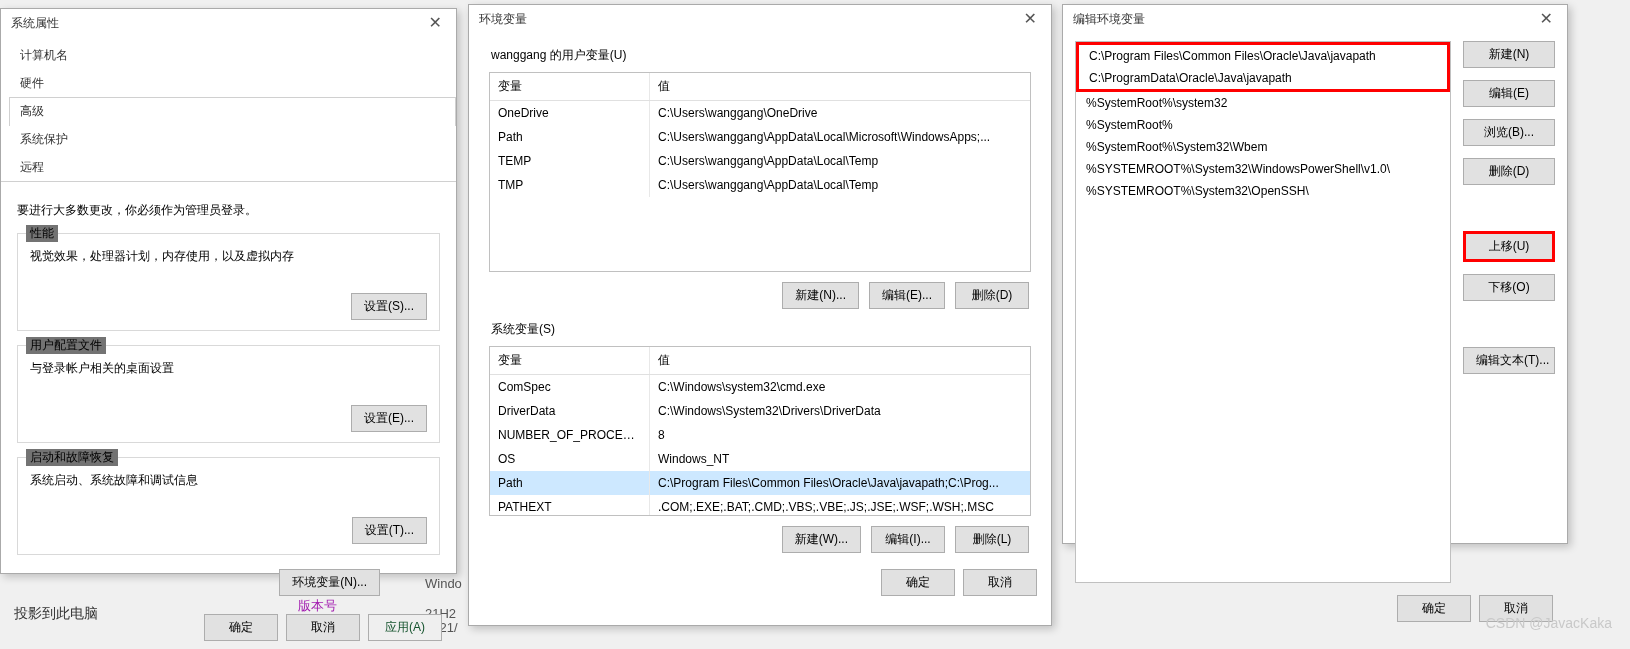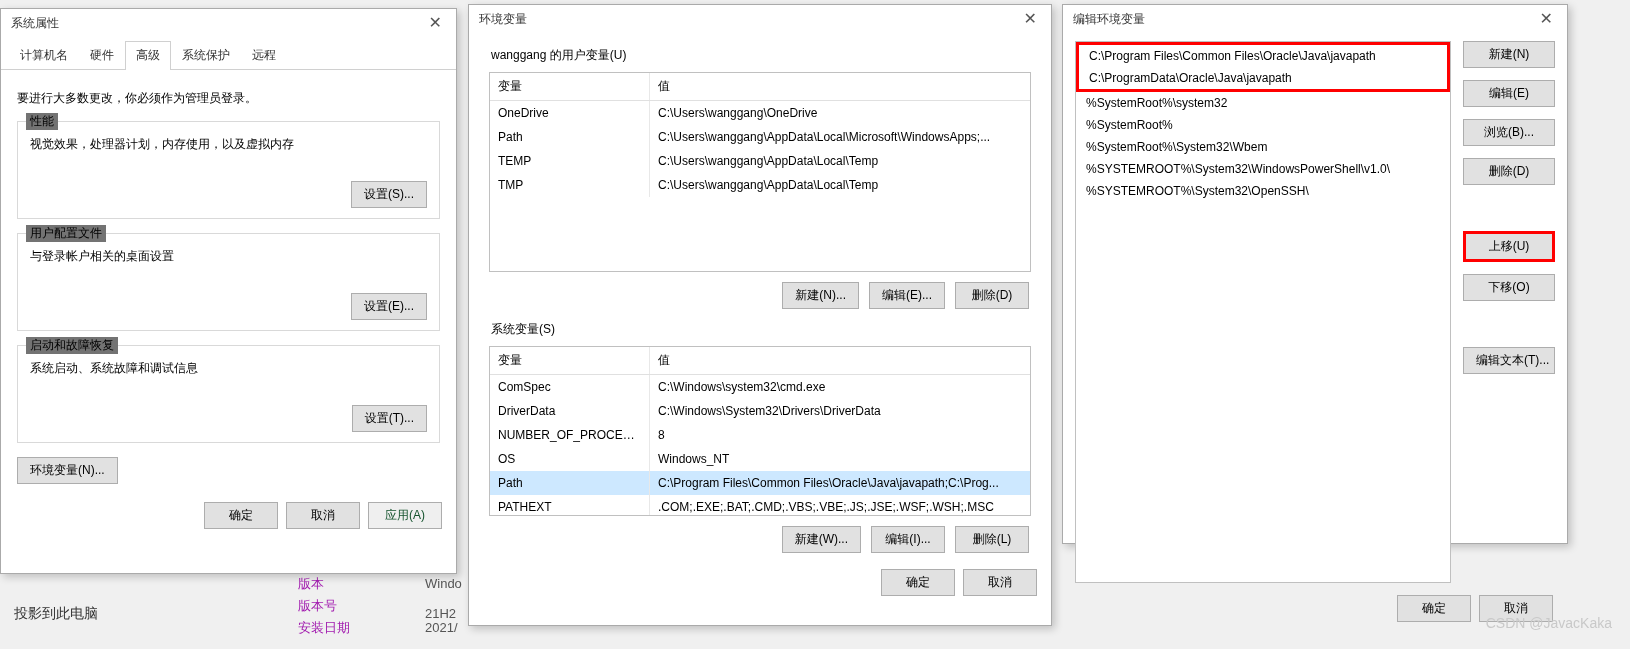--- a/index.html
+++ b/index.html
@@ -33,20 +33,21 @@
       color: #555;
       cursor: pointer;
       line-height: 1;
       padding: 2px 6px;
     }
     .tabbar {
       display: flex;
       border-bottom: 1px solid #d0d0d0;
       padding-left: 8px;
       margin-top: 6px;
+      flex-direction: column;
     }
     .tab {
       padding: 5px 10px 6px;
       font-size: 12px;
       color: #333;
       border: 1px solid transparent;
       border-bottom: none;
       margin-bottom: -1px;
       cursor: pointer;
     }
@@ -79,21 +80,21 @@
       border: 1px solid #adadad;
       background: #e1e1e1;
       cursor: pointer;
       text-align: center;
       font-family: inherit;
       white-space: nowrap;
     }
     .btn.wide { min-width: 88px; }
     .btn.disabled { color: #14532d; background: #efefef; }
     .btn-row-right { display: flex; justify-content: flex-end; gap: 6px; margin-top: 28px; }
-    .envvar-center { display:flex; padding-right:60px; margin-top:0; }
+    .envvar-center { display:flex; justify-content:flex-end; padding-right:60px; margin-top:0; }
     .dialog-footer {
       display: flex;
       justify-content: flex-end;
       gap: 8px;
       padding: 8px 14px 12px;
     }
     
     .env-body { padding: 10px 20px 4px; }
     .group-label { font-size:12px; margin: 6px 0 8px 2px; }
     .listbox {

